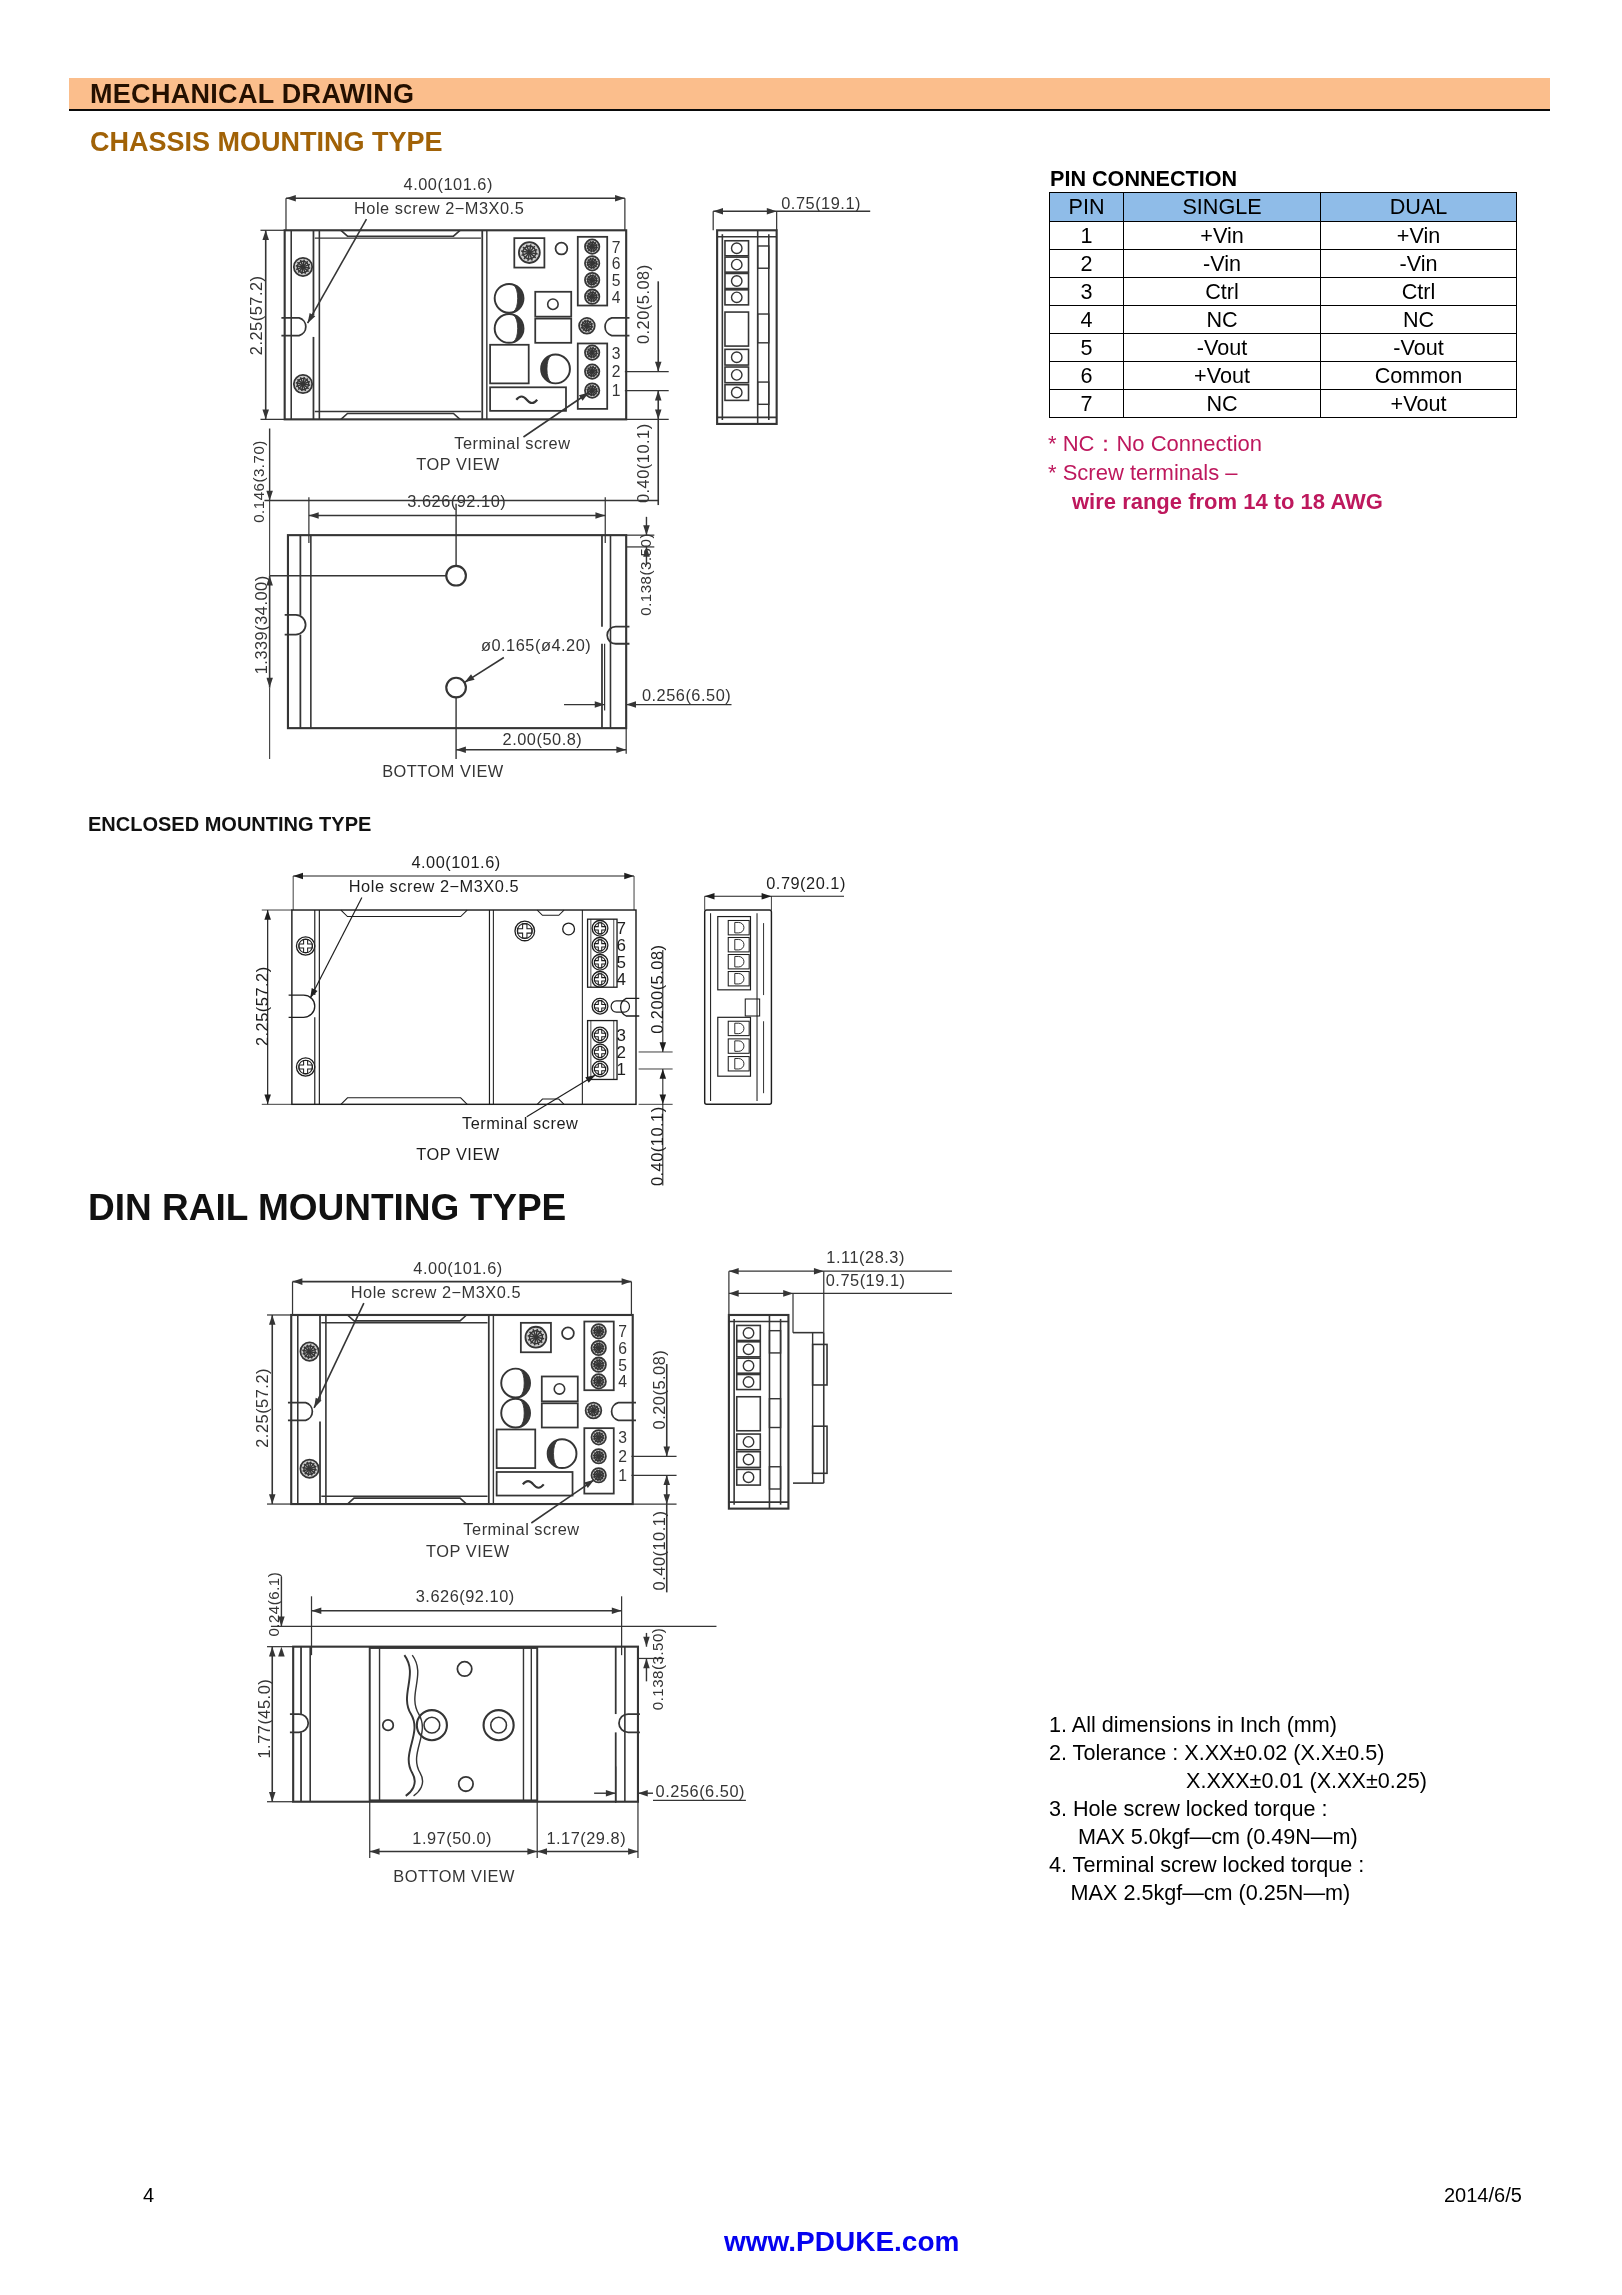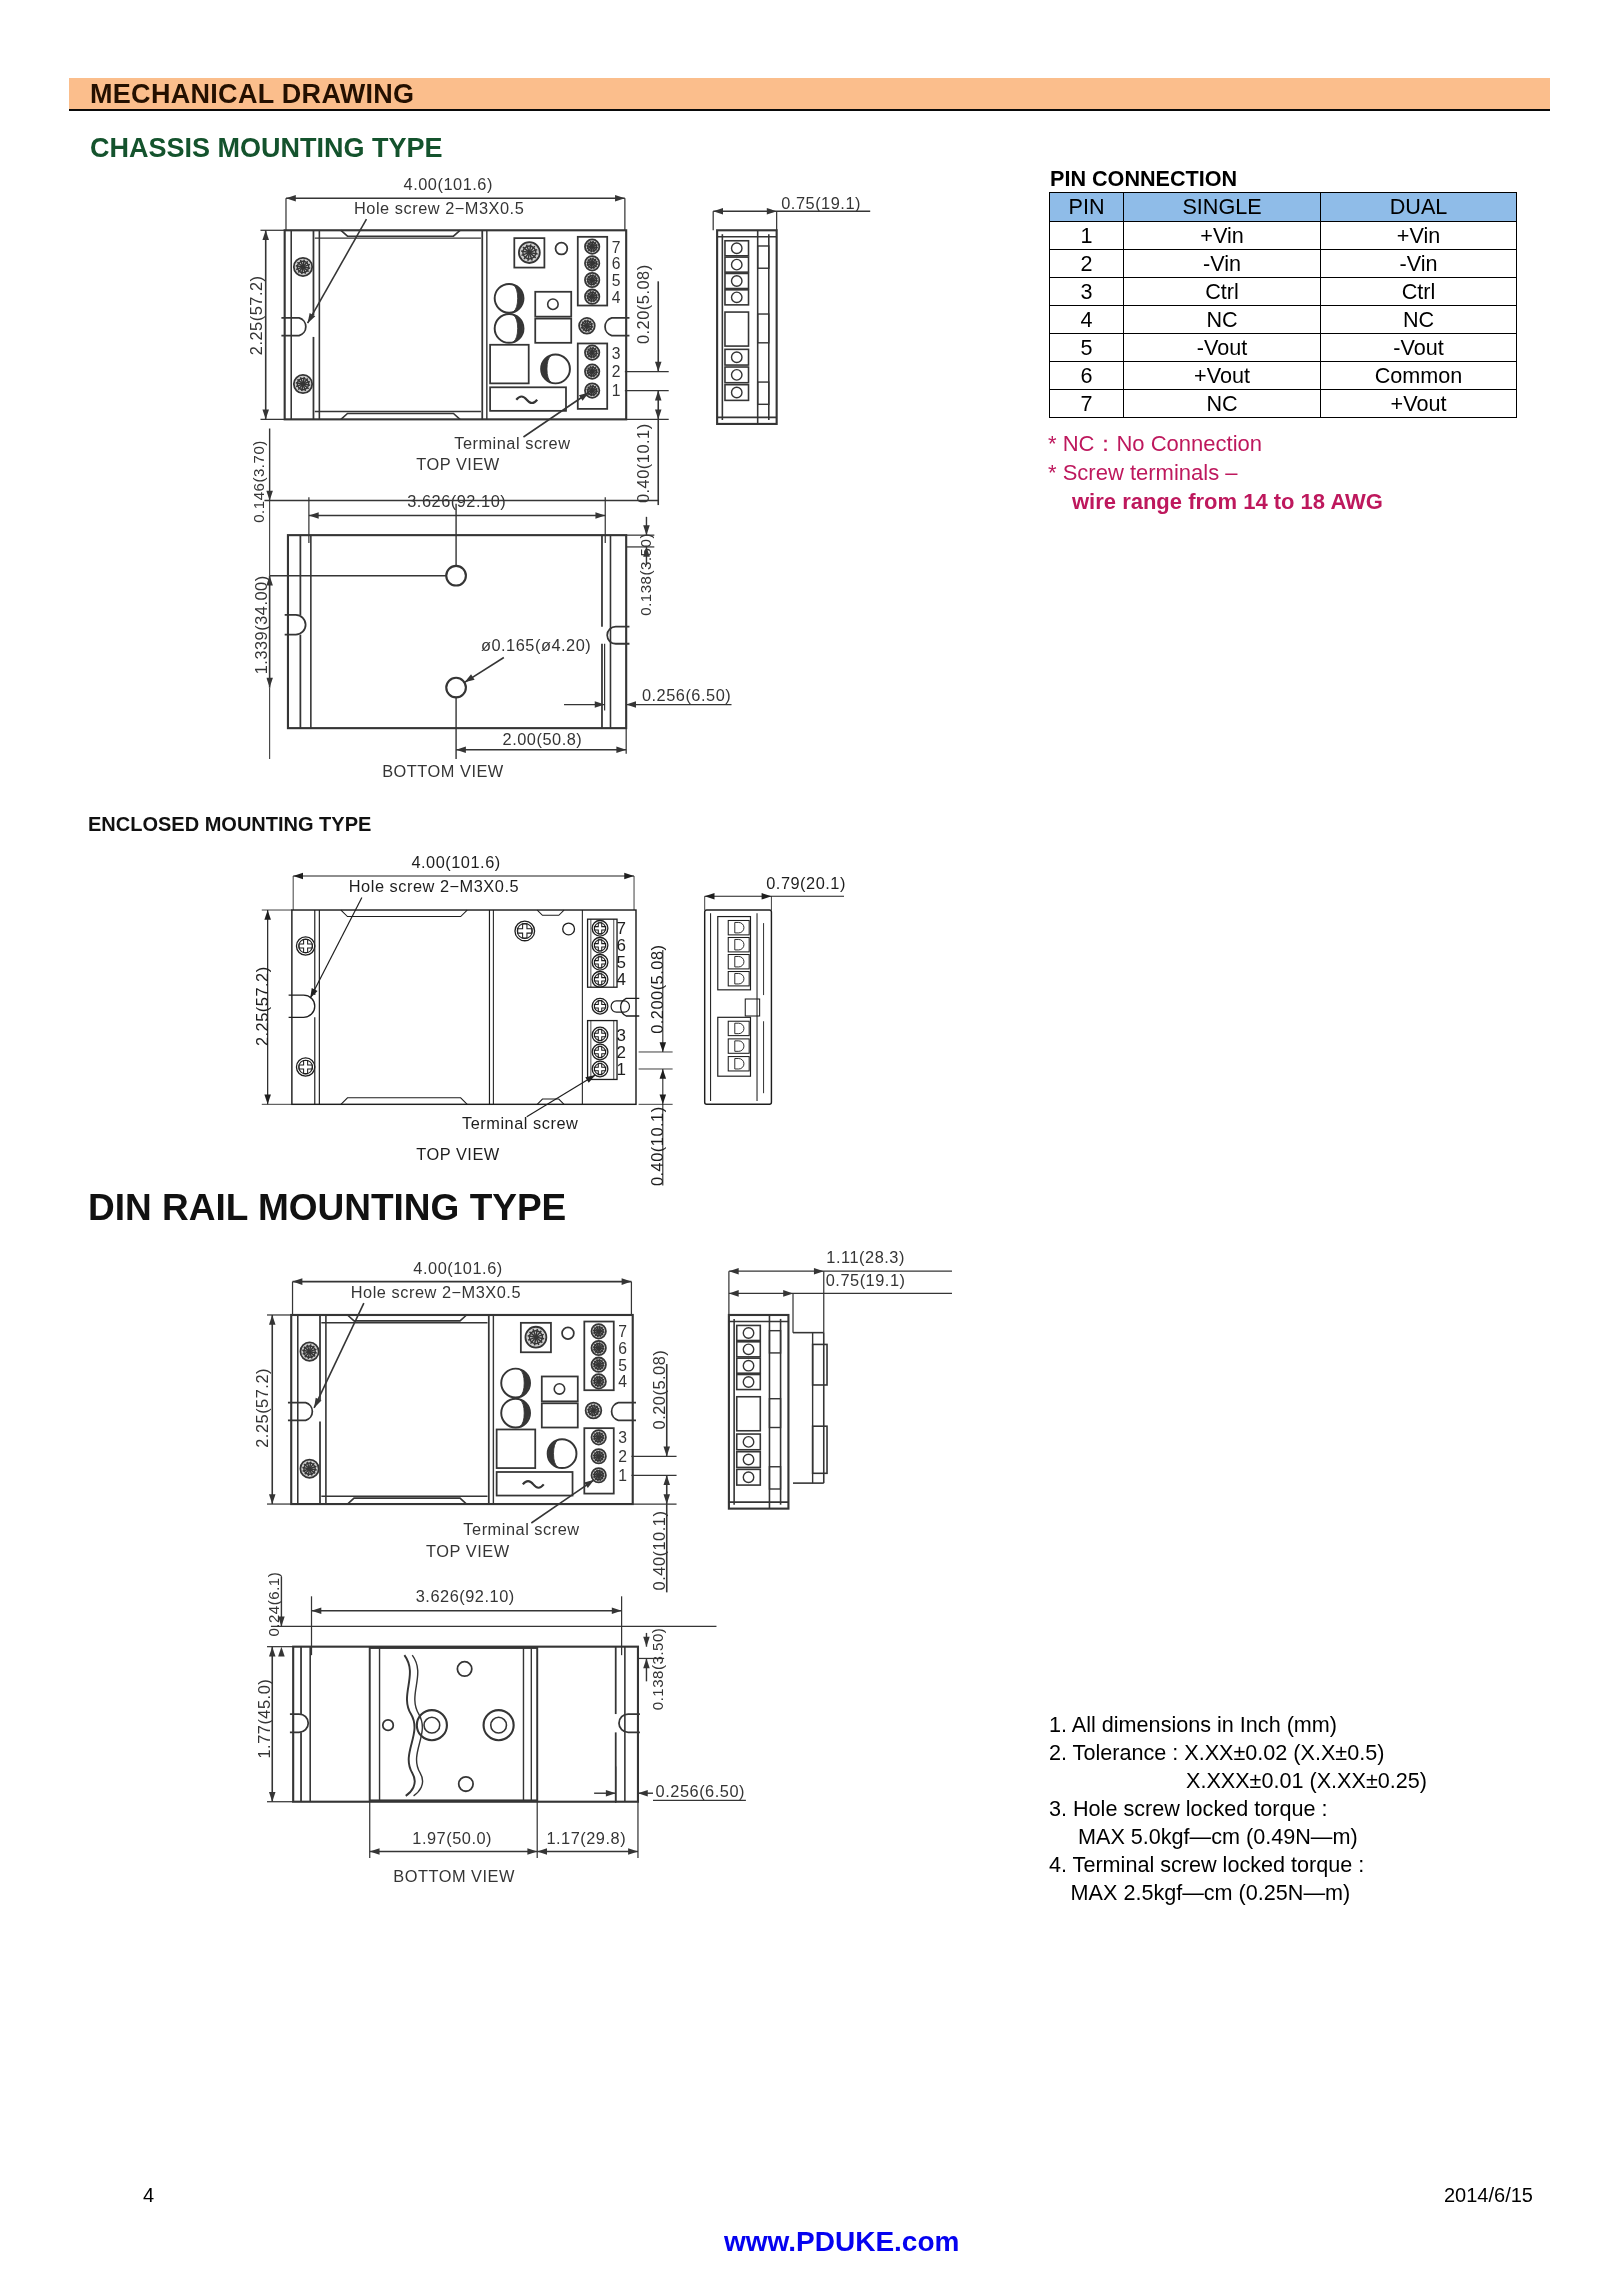--- a/index.html
+++ b/index.html
@@ -12,21 +12,21 @@
 </style>
 </head>
 <body>
 
 <div class="abs" style="left:69px;top:78px;width:1481px;height:31px;background:#FBBE8C;
   border-bottom:2.6px solid #0a0a0a;"></div>
 
 <div class="abs" style="left:90px;top:79px;width:785px;font-size:27px;font-weight:bold;
   color:#241000;letter-spacing:0.3px;">MECHANICAL DRAWING</div>
 
-<div class="abs" style="left:90px;top:133px;font-size:27px;font-weight:bold;color:#14532d;">CHASSIS MOUNTING TYPE</div>
+<div class="abs" style="left:90px;top:127px;font-size:27px;font-weight:bold;color:#a16207;">CHASSIS MOUNTING TYPE</div>
 
 <div class="abs" style="left:88px;top:813px;font-size:20px;font-weight:bold;color:#111;">ENCLOSED MOUNTING TYPE</div>
 
 <div class="abs" style="left:88px;top:1187px;font-size:37px;font-weight:bold;color:#111;">DIN RAIL MOUNTING TYPE</div>
 
 <svg class="abs" style="left:0;top:0" width="1622" height="2295" viewBox="0 0 2479 3508">
 
 <g filter="url(#rblur)">
 
 <rect x="435" y="352" width="522" height="289" fill="none" stroke="#353535" stroke-width="3.24"></rect>
@@ -865,14 +865,14 @@
 3. Hole screw locked torque :<br>
 <span style="margin-left:29px;">MAX 5.0kgf—cm (0.49N—m)</span><br>
 4. Terminal screw locked torque :<br>
 <span style="margin-left:21.6px;">MAX 2.5kgf—cm (0.25N—m)</span>
 </div>
 
 <div class="abs" style="left:143px;top:2184px;font-size:20px;color:#000;">4</div>
 
 <div class="abs" style="left:724px;top:2182px;width:209px;text-align:center;font-size:28px;font-weight:bold;color:#0502f0;margin-top:44px;">www.PDUKE.com</div>
 
-<div class="abs" style="left:1444px;top:2184px;font-size:20px;color:#000;">2014/6/15</div>
+<div class="abs" style="left:1444px;top:2184px;font-size:20px;color:#000;">2014/6/5</div>
 
 
 </body></html>

